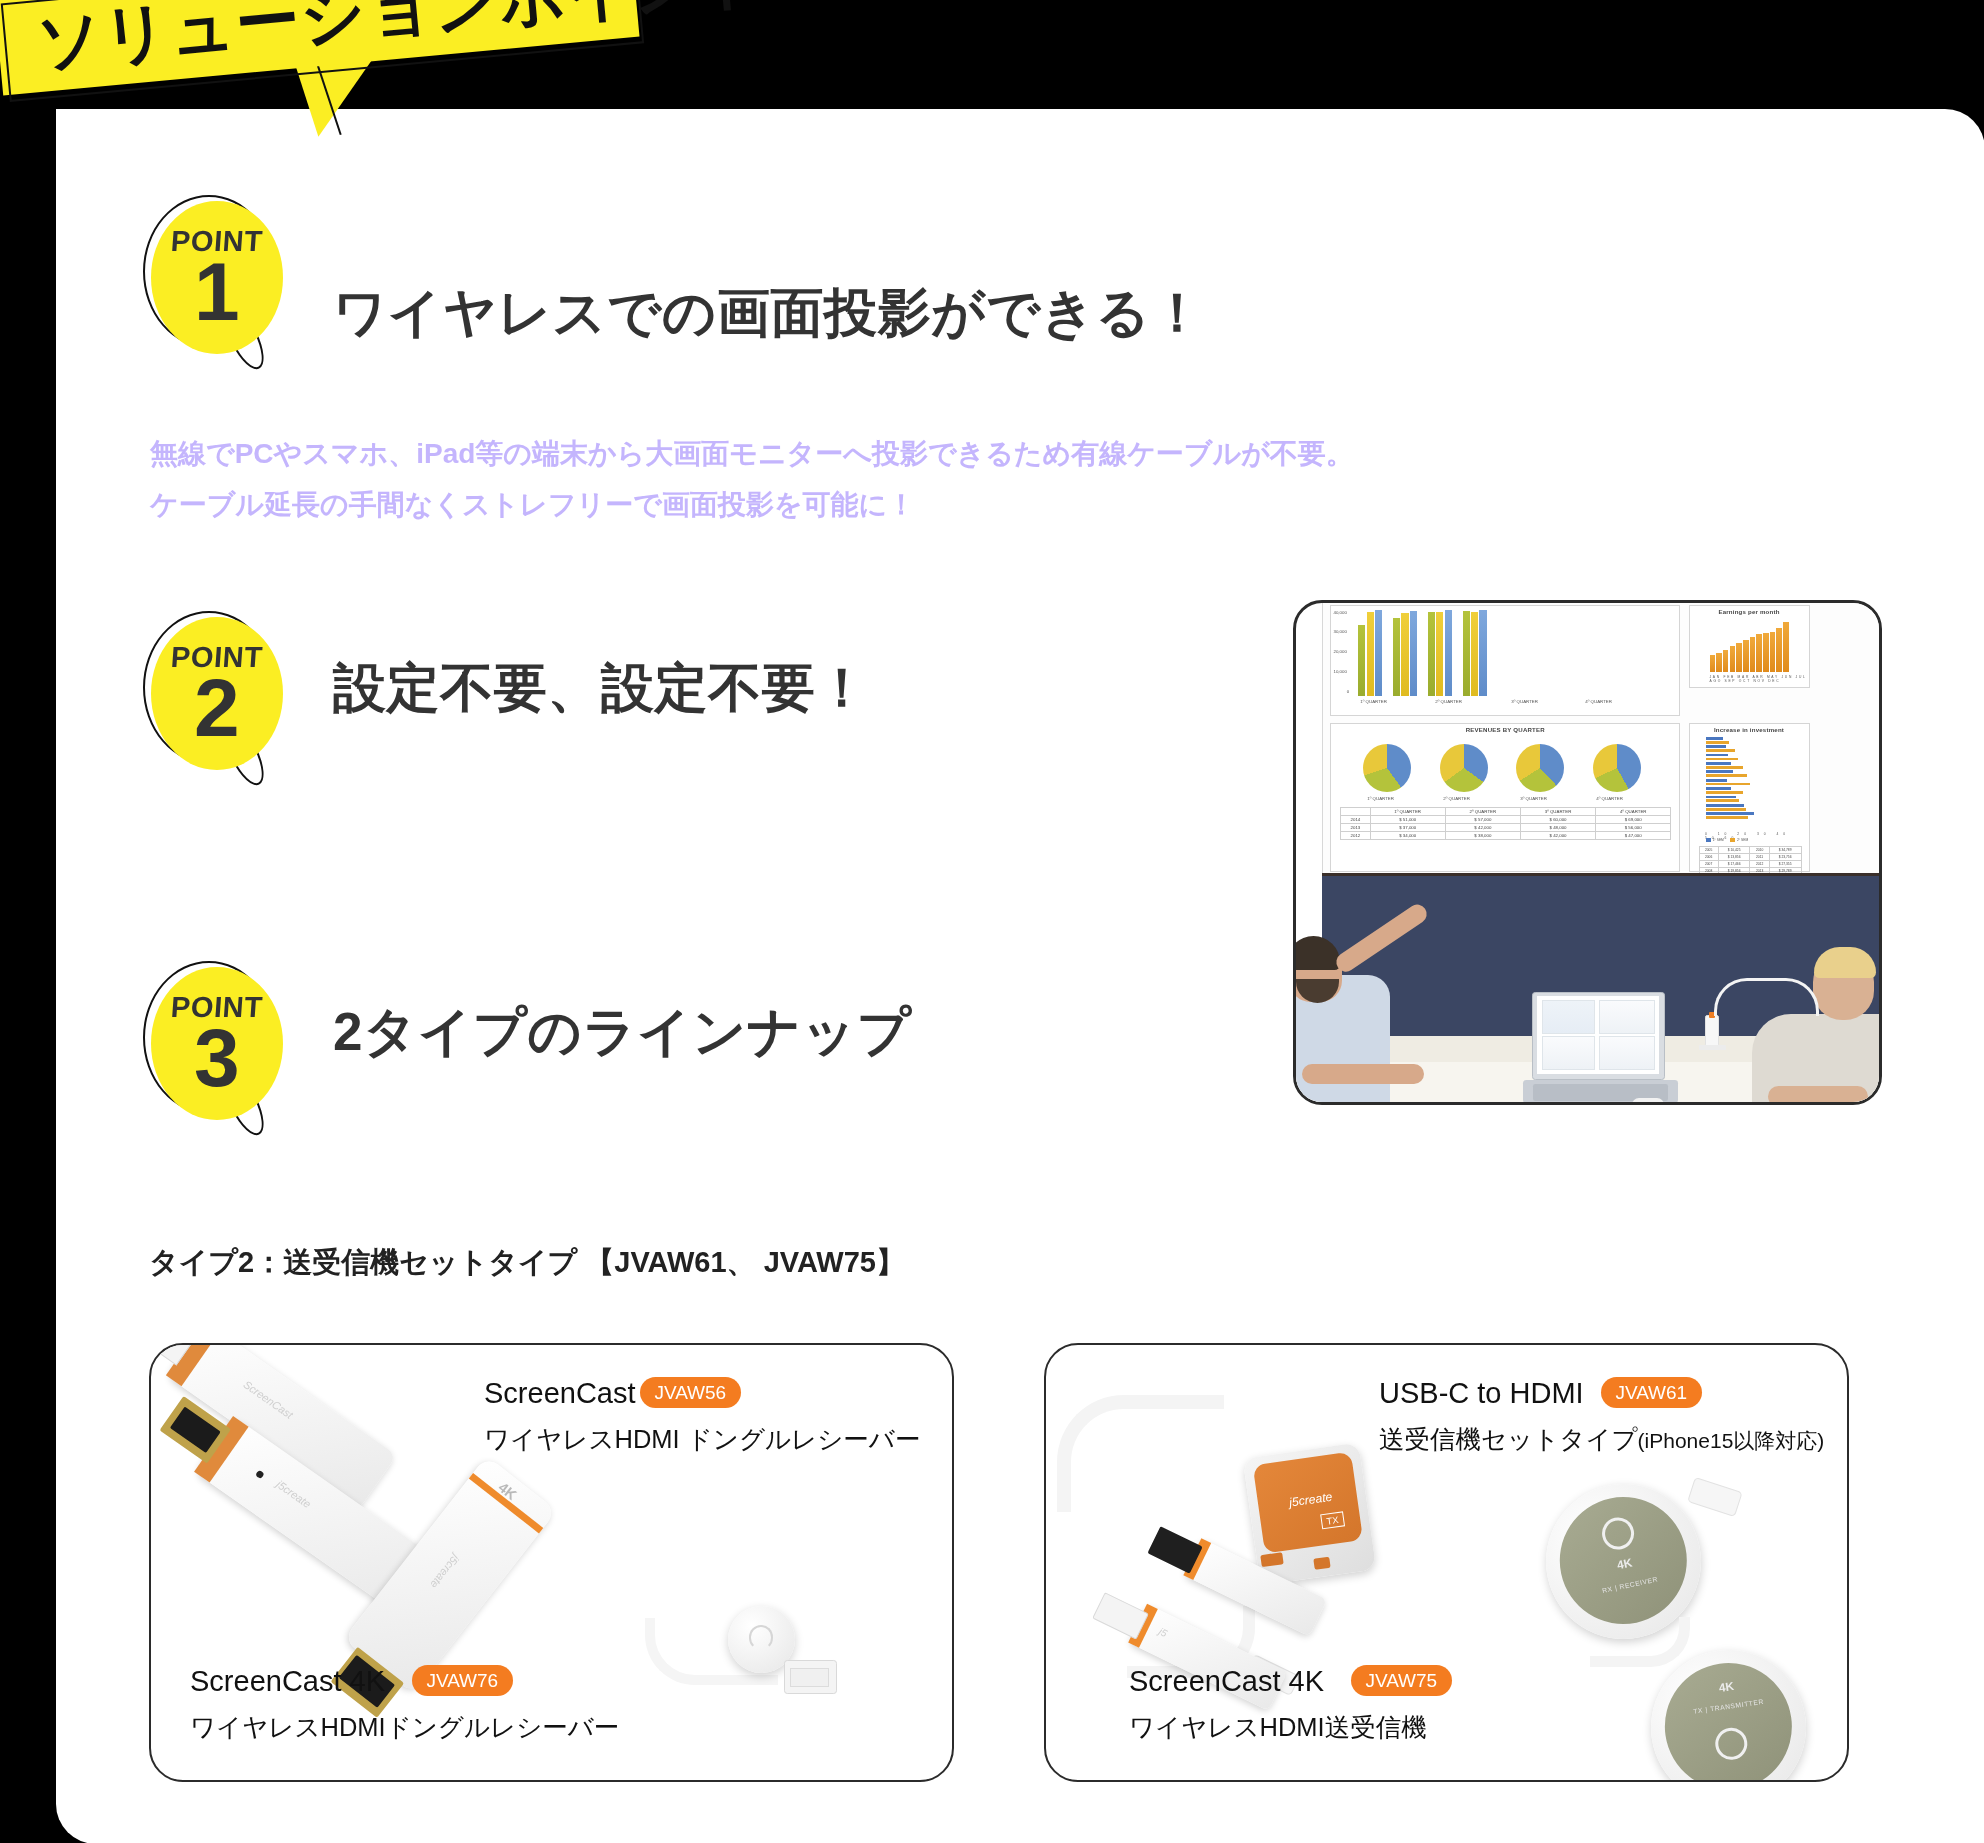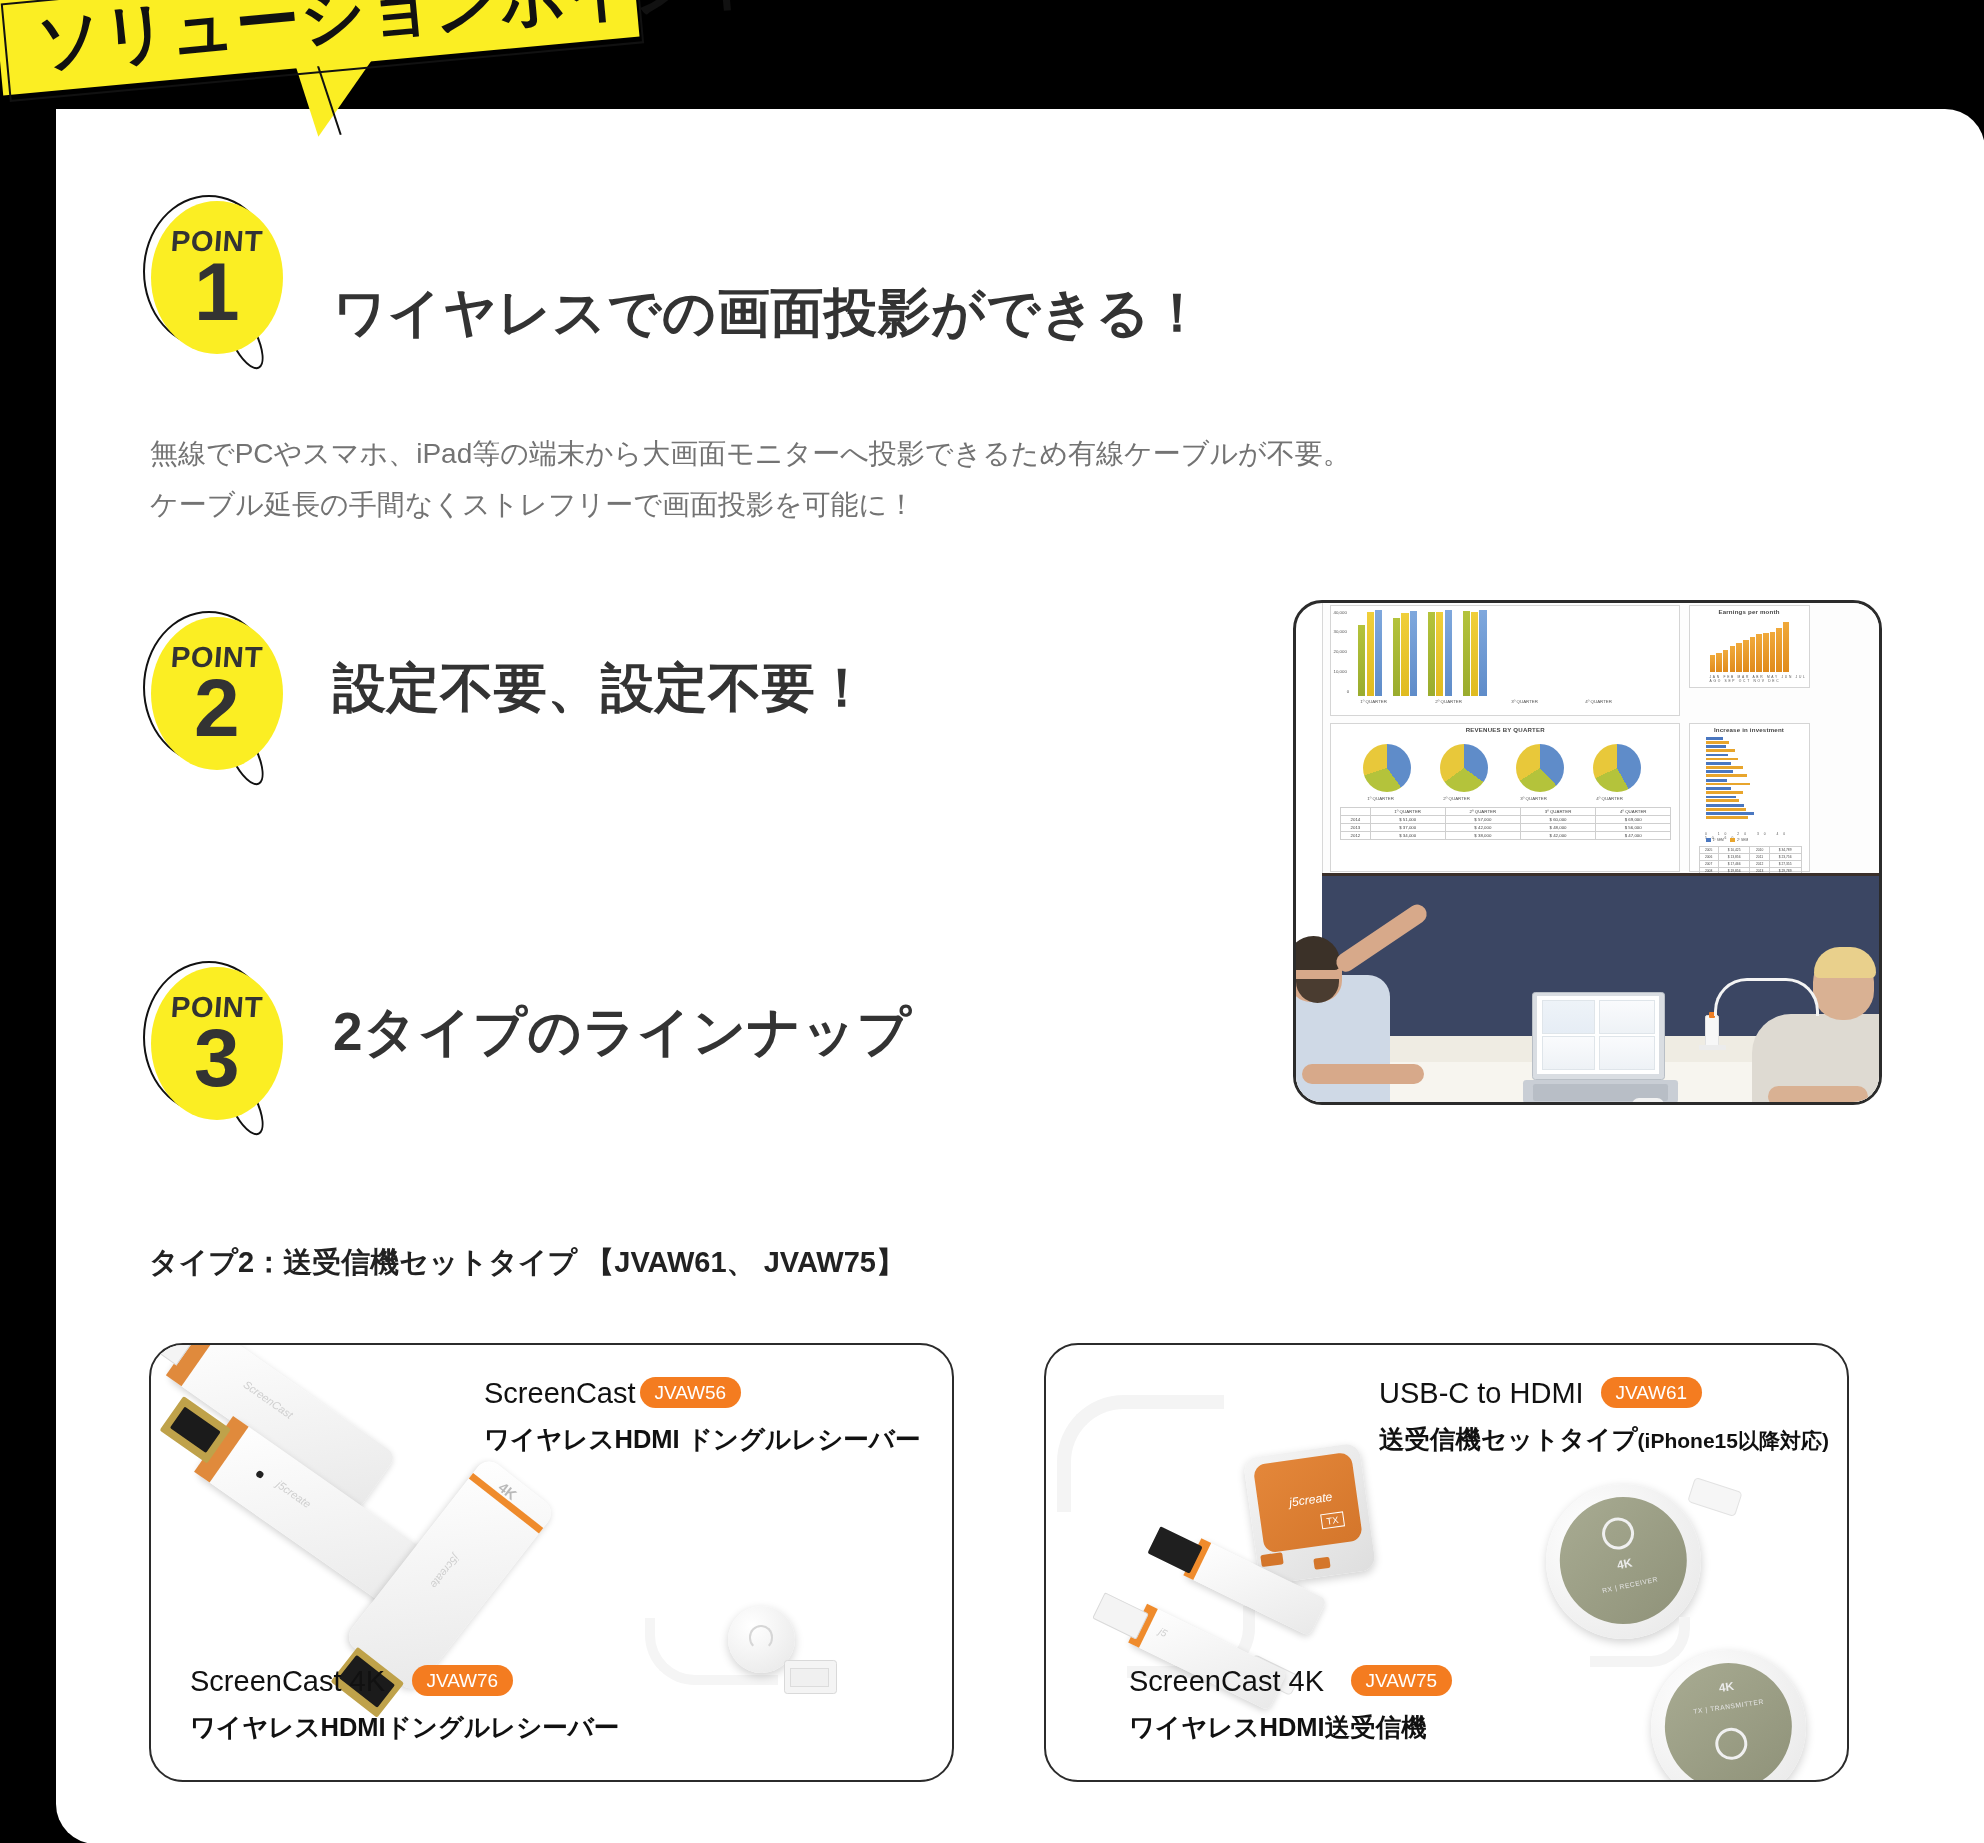--- a/index.html
+++ b/index.html
@@ -108,21 +108,21 @@
   }
 
   .point-heading {
     position: absolute;
     font-size: 53px; font-weight: 900; color: #333;
     letter-spacing: 0.6px; white-space: nowrap; line-height: 1;
   }
 
   .body-line {
     position: absolute;
-    font-size: 28px; color: #737373; font-weight: 400;
+    font-size: 28px; color: #c4b5fd; font-weight: 700;
     white-space: nowrap; line-height: 1.5;
   }
 
   .type-line {
     position: absolute;
     font-size: 29px; font-weight: 900; color: #222;
     white-space: nowrap; line-height: 1;
   }
 
   
@@ -185,21 +185,21 @@
     background: #fff;
     overflow: hidden;
   }
   .prod-title {
     position: absolute;
     font-size: 29px; font-weight: 400; color: #111;
     white-space: nowrap; line-height: 1;
   }
   .prod-sub {
     position: absolute;
-    font-size: 25.5px; font-weight: 700; color: #111;
+    font-size: 25.5px; font-weight: 400; color: #111;
     white-space: nowrap; line-height: 1;
   }
   .prod-sub .small { font-size: 21px; }
   .sku {
     position: absolute;
     background: #f47c20; color: #fff;
     font-size: 19px; font-weight: 400;
     border-radius: 16.7px;
     padding: 5.6px 14.4px 6.7px 14.4px;
     line-height: 1;

